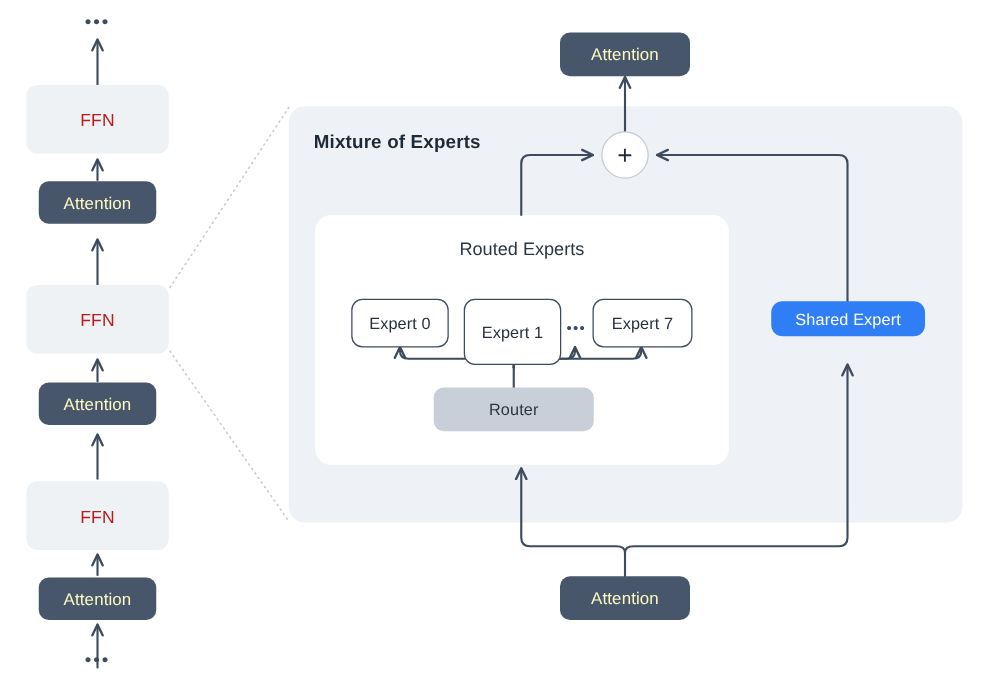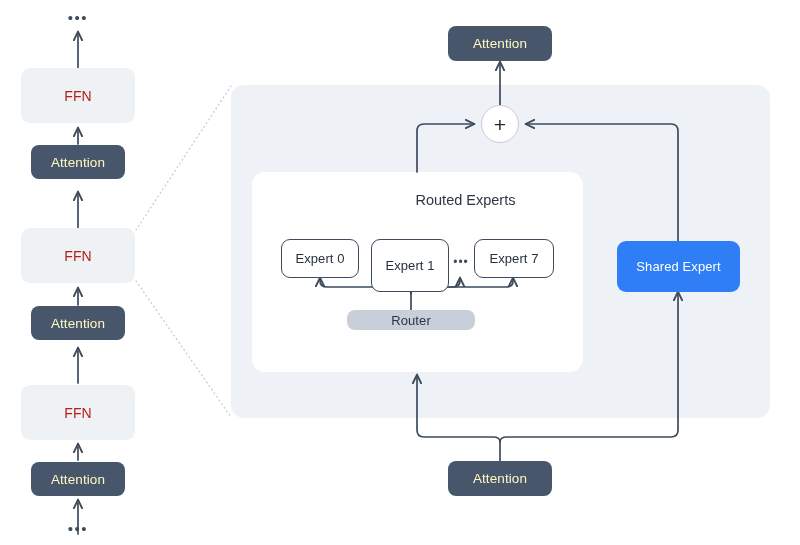--- a/index.html
+++ b/index.html
@@ -70,21 +70,20 @@
     font-size:15px;
     font-weight:bold;
     letter-spacing:.15px;
   }
   .card-title{
     position:absolute;
     color:#2b3643;
     font-size:14.5px;
     text-align:center;
     width:100%;
-    padding-left:48px;
   }
 
   
   .dots{
     position:absolute;
     color:#3d4b5c;
     font-size:15px;
     letter-spacing:1.5px;
     line-height:1;
     text-align:center;
@@ -167,34 +166,35 @@
   <div class="node node-ffn" style="left:21px;top:228px;width:114px;height:55px;">FFN</div>
 
   <div class="node node-attention" style="left:31px;top:306px;width:94px;height:34px;">Attention</div>
 
   <div class="node node-ffn" style="left:21px;top:385px;width:114px;height:55px;">FFN</div>
 
   <div class="node node-attention" style="left:31px;top:462px;width:94px;height:34px;">Attention</div>
 
   <div class="dots" style="left:48px;top:521px;width:60px;">•••</div>
 
+  <div class="panel-title" style="left:251px;top:105px;">Mixture of Experts</div>
 
   <div class="node node-attention" style="left:448px;top:26px;width:104px;height:35px;">Attention</div>
 
   <div class="plus-node" style="left:481px;top:105px;">+</div>
 
   <div class="card-title" style="left:252px;top:192px;width:331px;">Routed Experts</div>
 
   <div class="node node-expert" style="left:281px;top:239px;width:78px;height:39px;">Expert 0</div>
 
   <div class="node node-expert" style="left:371px;top:239px;width:78px;height:53px;">Expert 1</div>
 
   <div class="dots-small" style="left:449px;top:256px;width:24px;">•••</div>
 
   <div class="node node-expert" style="left:474px;top:239px;width:80px;height:39px;">Expert 7</div>
 
-  <div class="node node-router" style="left:347px;top:310px;width:128px;height:20px;">Router</div>
-
-  <div class="node node-shared" style="left:617px;top:241px;width:123px;height:51px;">Shared Expert</div>
+  <div class="node node-router" style="left:347px;top:310px;width:128px;height:35px;">Router</div>
+
+  <div class="node node-shared" style="left:617px;top:241px;width:123px;height:28px;">Shared Expert</div>
 
   <div class="node node-attention" style="left:448px;top:461px;width:104px;height:35px;">Attention</div>
 
 </div>
 
 </body></html>

